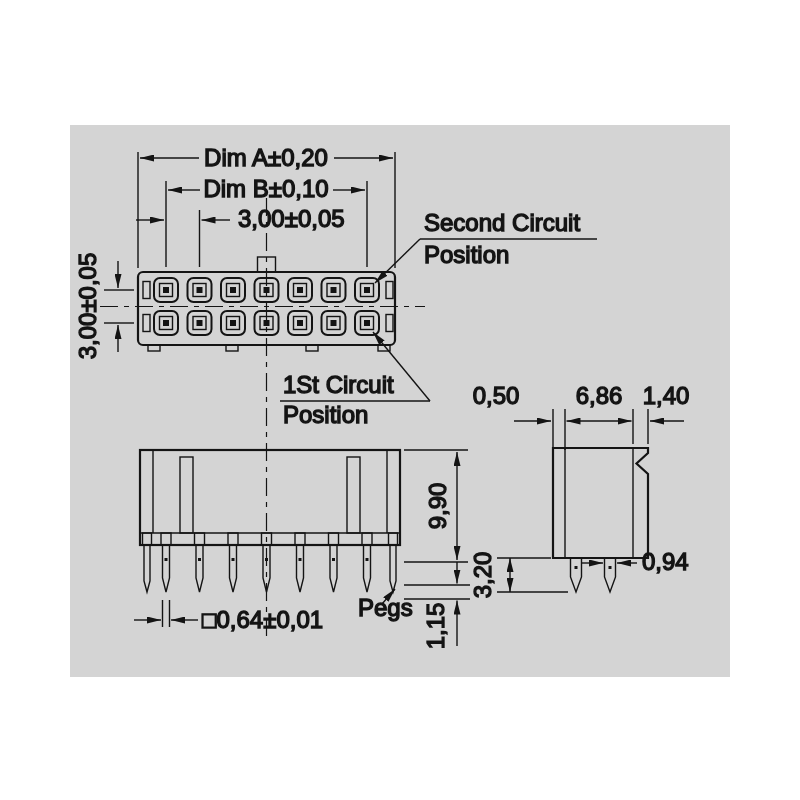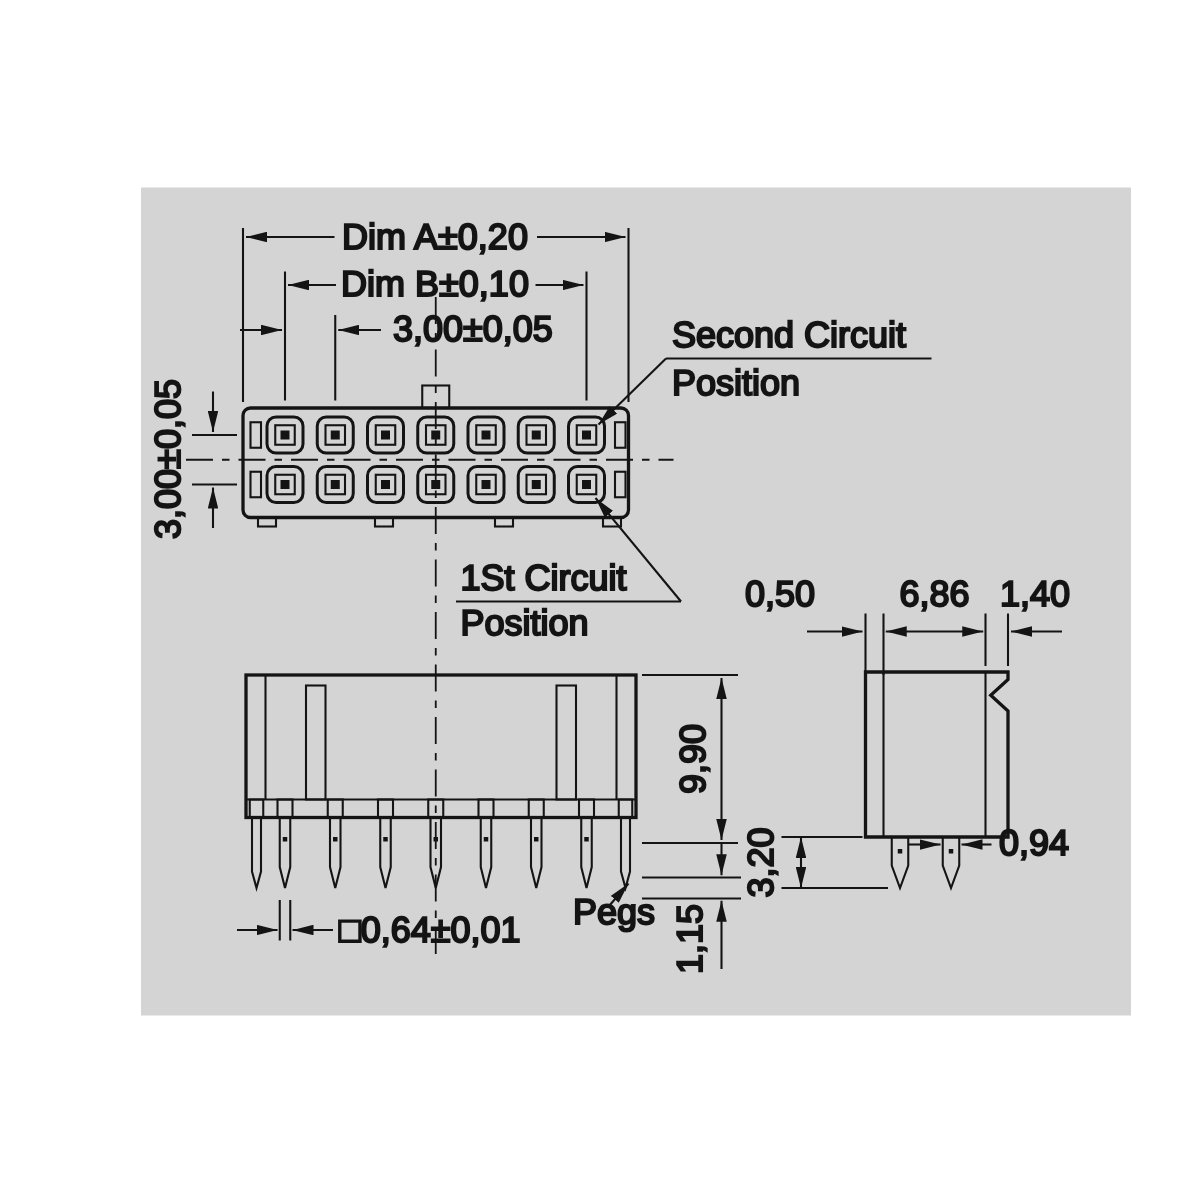--- a/index.html
+++ b/index.html
@@ -1,17 +1,17 @@
 <!DOCTYPE html>
 <html><head>
 <meta charset="utf-8">
 <style>
   html,body{margin:0;padding:0;background:#ffffff;}
   .stage{position:relative;width:712px;height:800px;background:#ffffff;
-         font-family:"Liberation Sans","DejaVu Sans",sans-serif;padding-left:24px;}
+         font-family:"Liberation Sans","DejaVu Sans",sans-serif;}
   svg{display:block}
   .ln{stroke:#141414;stroke-width:2.2;fill:none;stroke-linejoin:miter}
   .thin{stroke:#141414;stroke-width:1.4;fill:none}
   .cl{stroke:#141414;stroke-width:1.2;fill:none;stroke-dasharray:18 6 5 6}
   .fillb{fill:#141414;stroke:none}
   text{font-family:"Liberation Sans","DejaVu Sans",sans-serif;font-size:24px;fill:#141414}
 </style>
 </head>
 <body>
 

